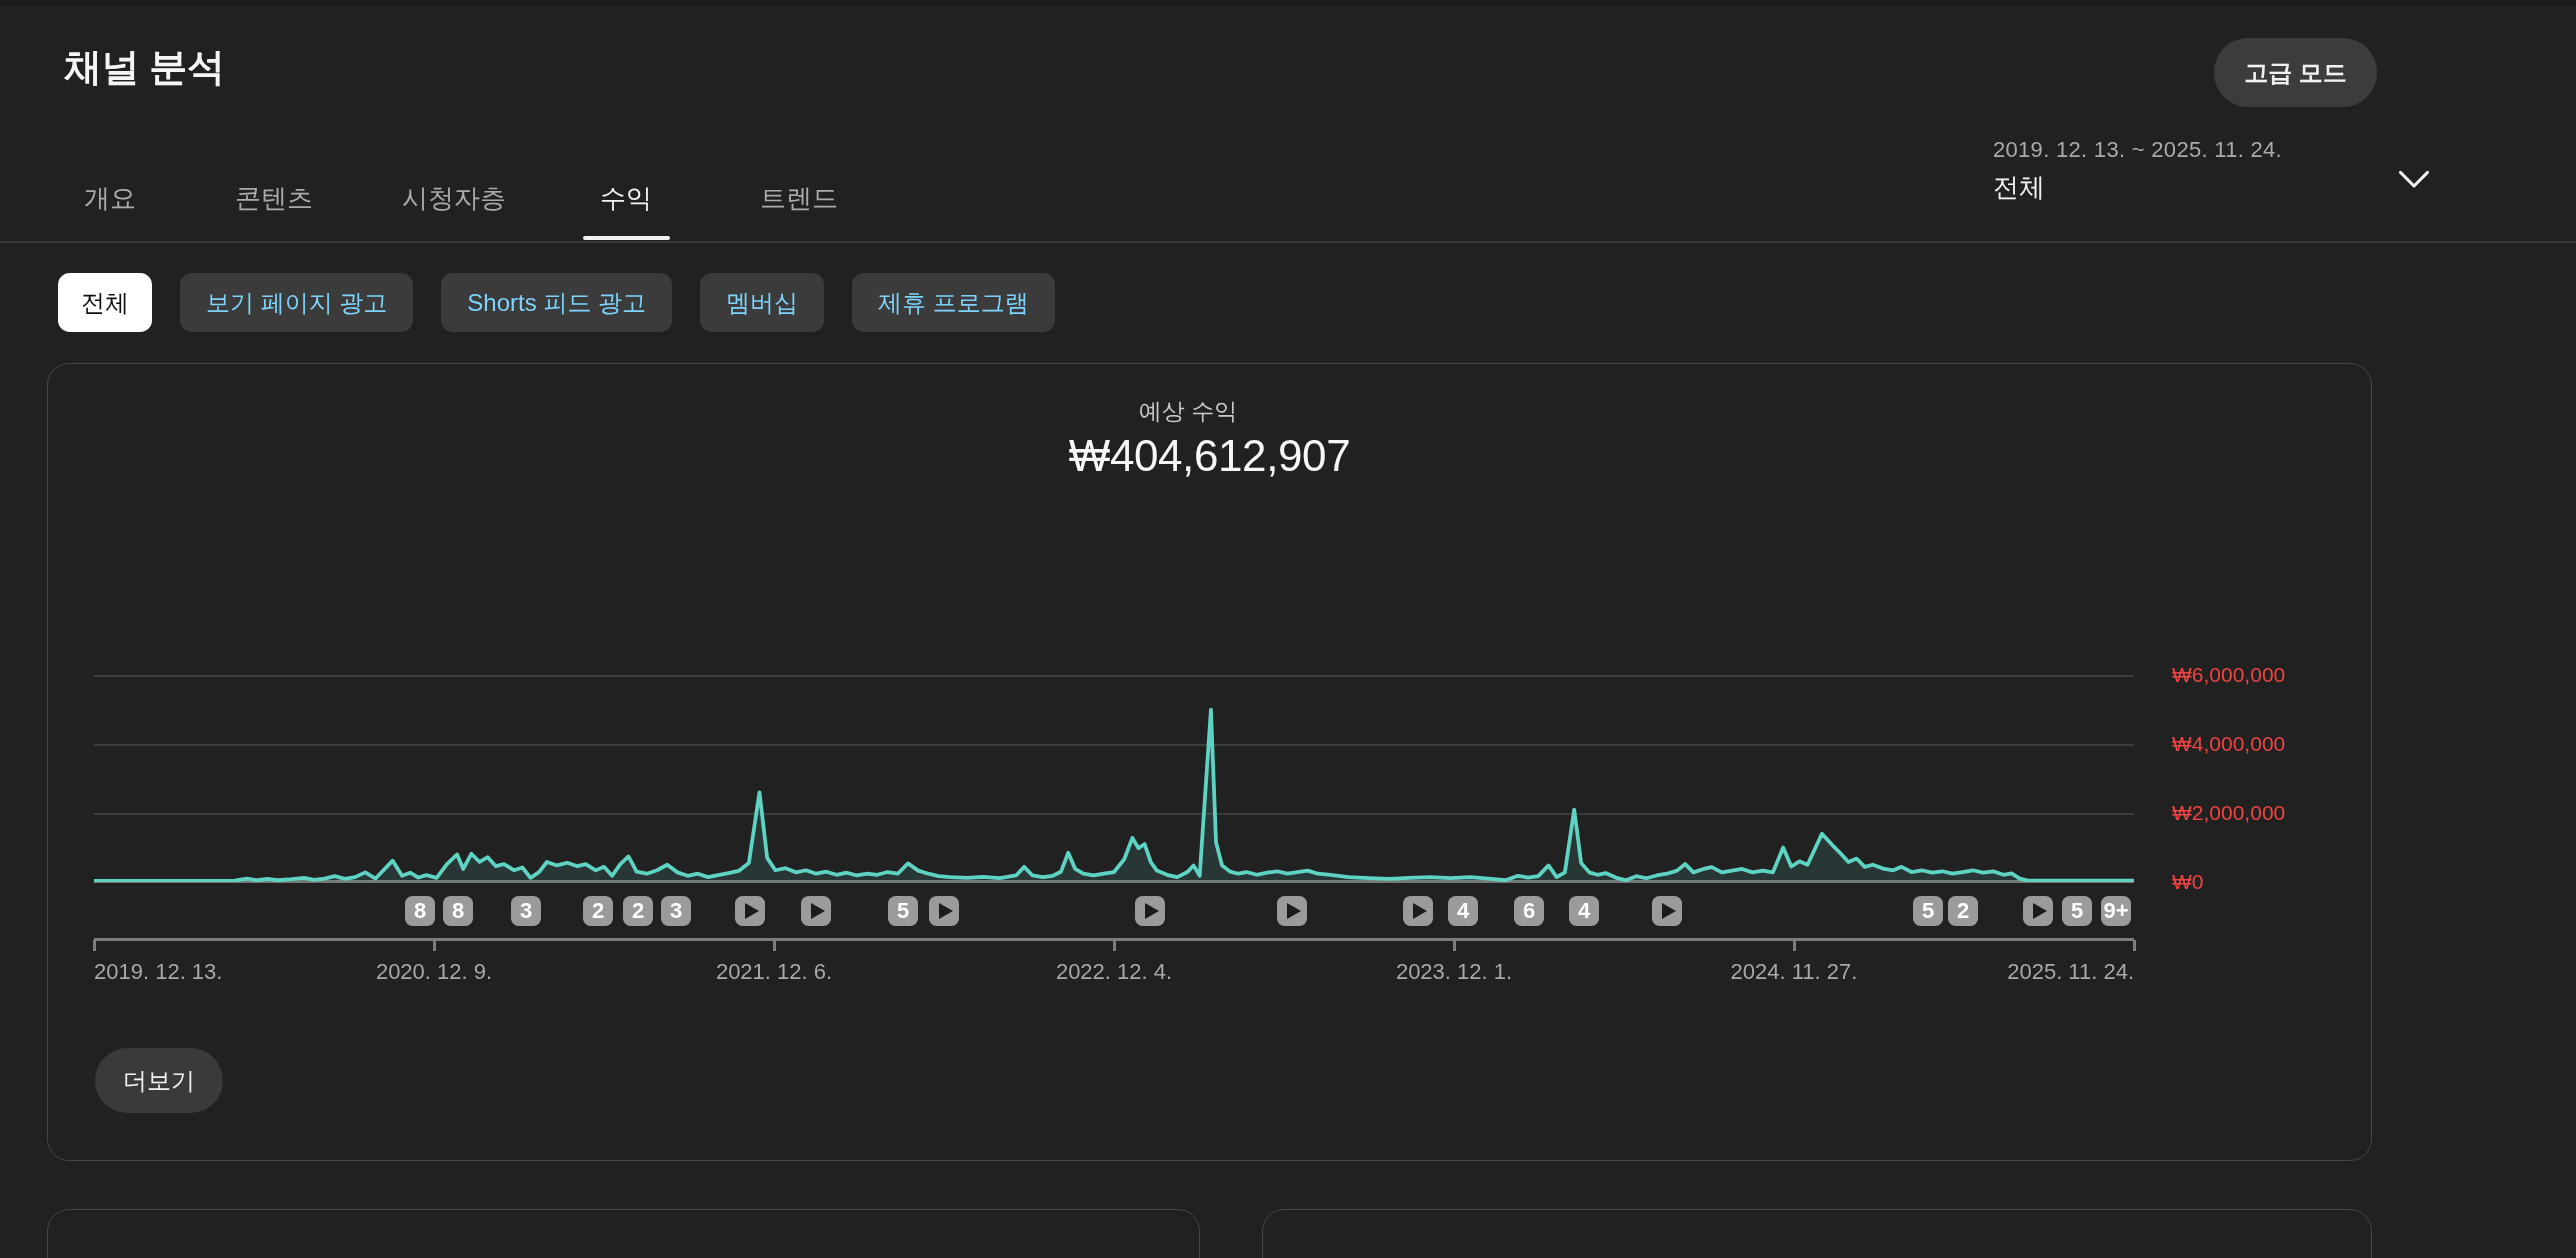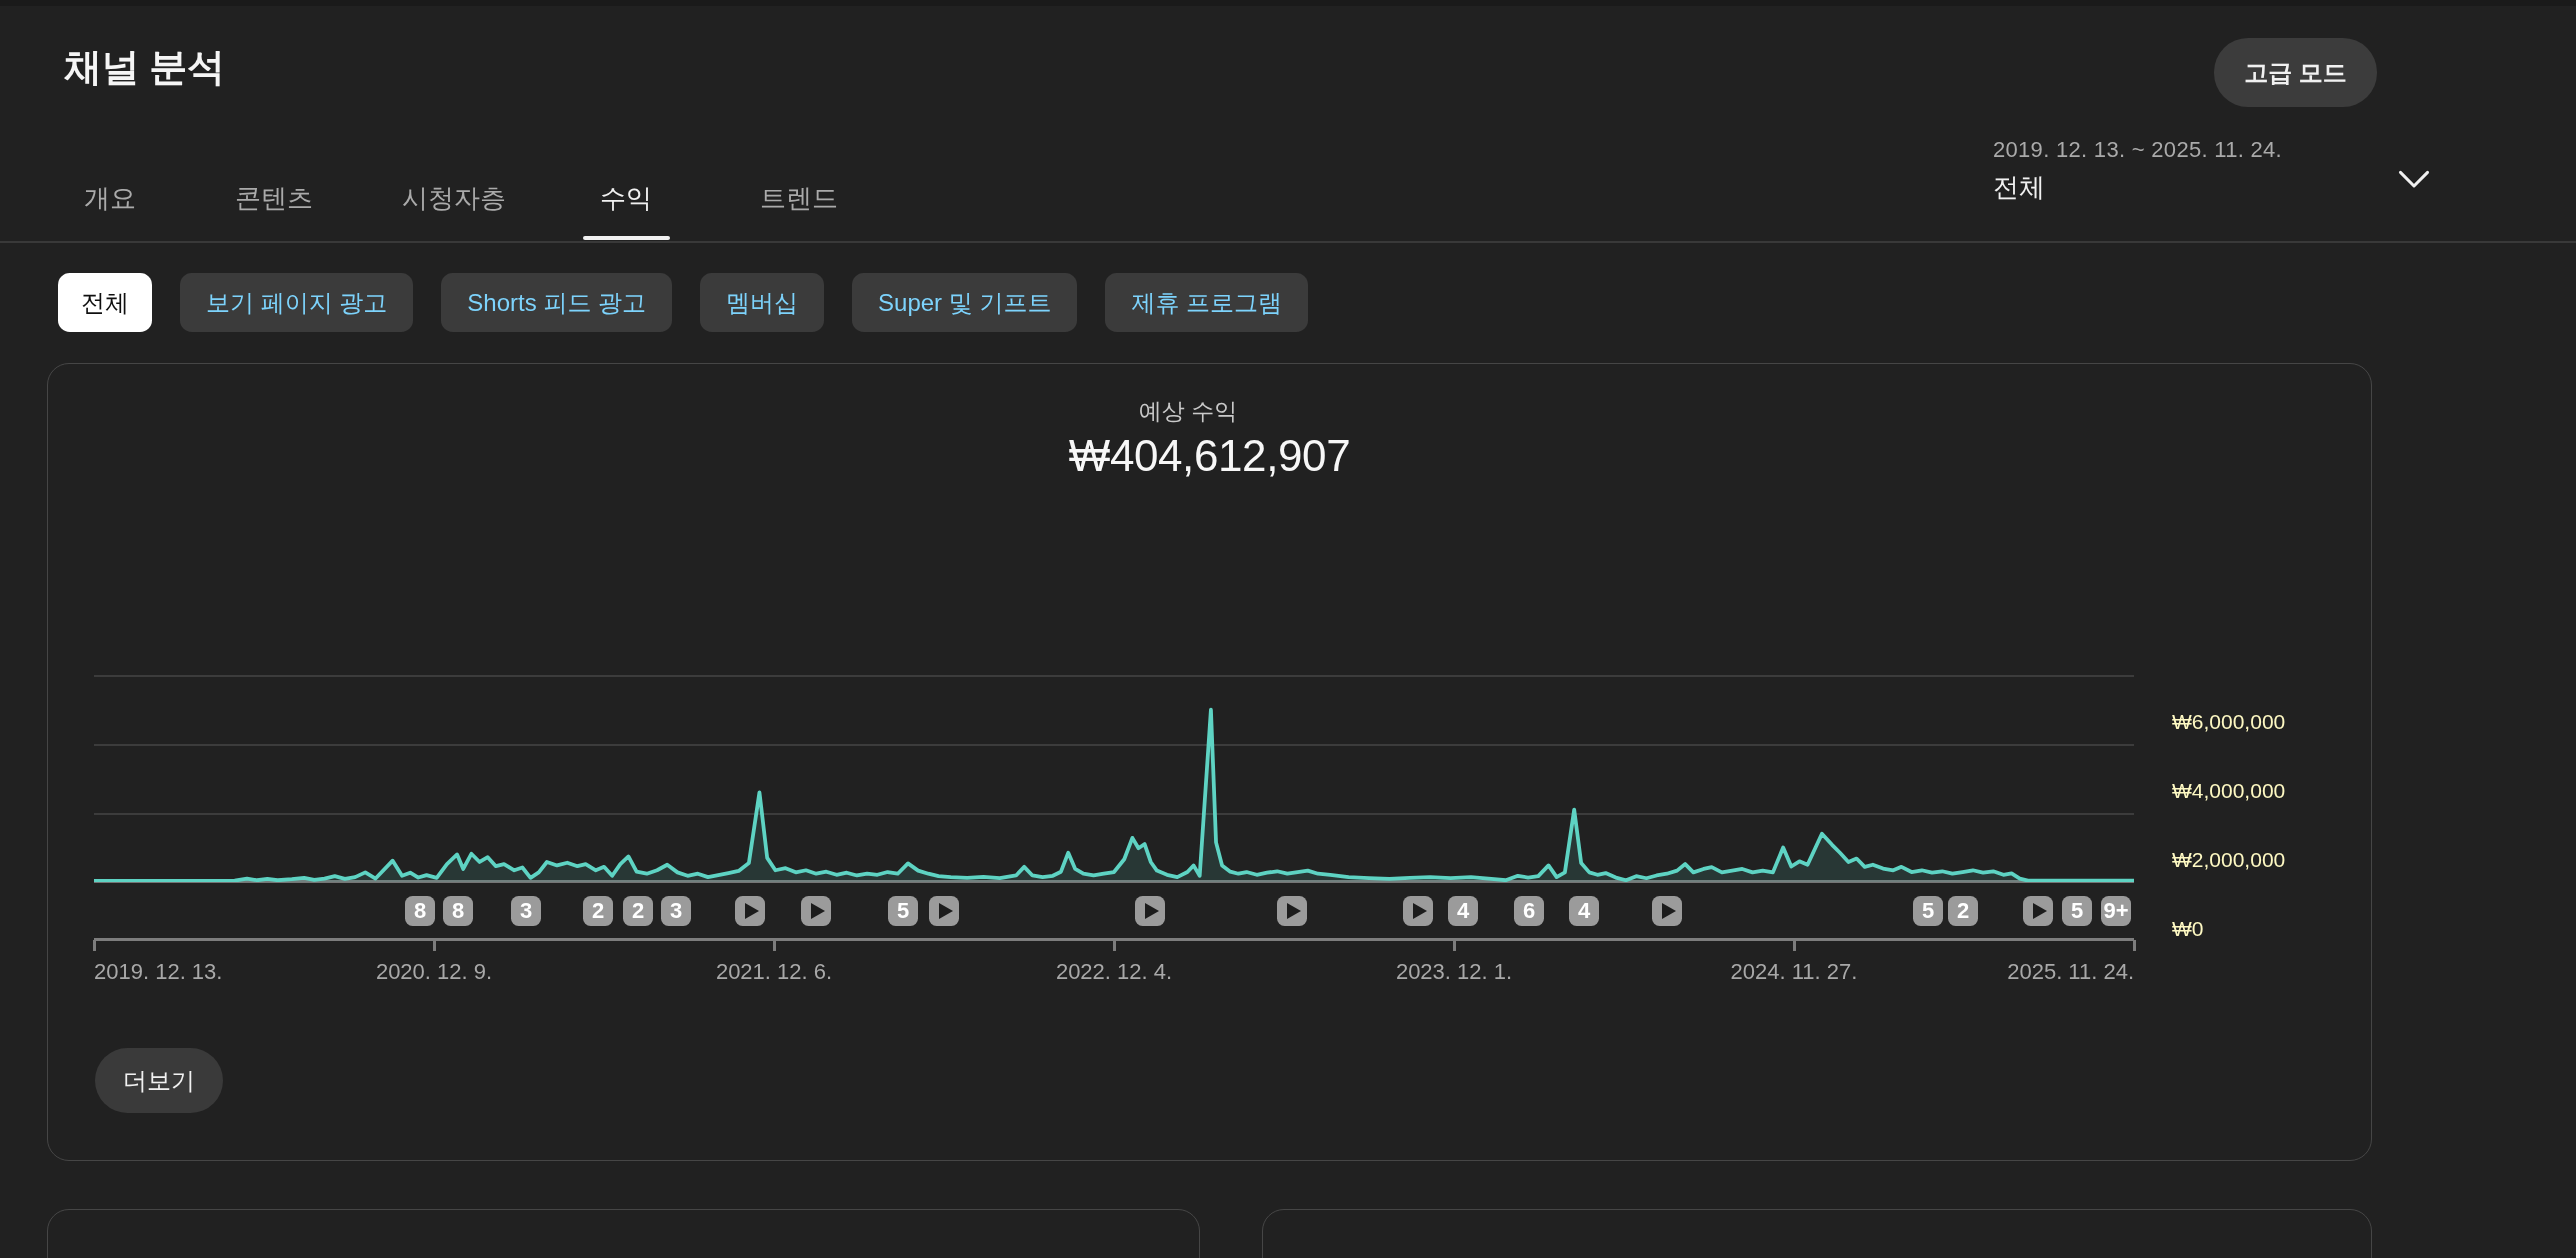--- a/index.html
+++ b/index.html
@@ -35,21 +35,21 @@
   .card { position:absolute; background:transparent; border:1.7px solid #464646; border-radius:22px; }
   .card.main { left:47px; top:363px; width:2325px; height:798px; }
   .card.bottom { top:1209px; height:201px; }
   .card.bl { left:47px; width:1153px; }
   .card.br { left:1262px; width:1110px; }
   .metric-label { position:absolute; left:47px; top:396px; width:2282px; text-align:center; font-size:23px; color:#c9c9c9; }
   .metric-value { position:absolute; left:47px; top:431px; width:2325px; text-align:center; font-size:44px; font-weight:500; color:#f7f7f7; letter-spacing:-0.4px; }
   .gridline { position:absolute; left:94px; width:2040px; height:1.7px; background:#3c3c3c; }
   .zero-line { position:absolute; left:94px; top:880px; width:2040px; height:3.4px; background:#757575; }
   .chart-svg { position:absolute; left:94px; top:655px; width:2040px; height:227px; cursor:crosshair; }
-  .ylabel { position:absolute; left:2172px; font-size:21px; color:#fef9c3; white-space:nowrap;margin-top:47px; }
+  .ylabel { position:absolute; left:2172px; font-size:21px; color:#ef4444; white-space:nowrap; }
   .marker {
     position:absolute; top:896px; height:30px; min-width:30px; border-radius:7.6px; background:#9b9b9b;
     display:flex; align-items:center; justify-content:center; cursor:pointer;
   }
   .marker .num { font-size:22px; font-weight:700; color:#ffffff; line-height:1; padding:0 2.5px; }
   .marker .tri { width:0; height:0; border-left:14.3px solid #1c1c1c; border-top:8.4px solid transparent; border-bottom:8.4px solid transparent; margin-left:3.4px; }
   .xaxis { position:absolute; left:94px; top:938px; width:2040px; height:2.5px; background:#7d7d7d; }
   .xtick { position:absolute; top:940px; width:2.5px; height:11px; background:#7d7d7d; }
   .xlabel { position:absolute; top:959px; font-size:22px; color:#a8a8a8; white-space:nowrap; }
   .more-btn {
@@ -87,21 +87,20 @@
     </div>
   <div class="tab-underline"></div>
   <div class="divider"></div>
 </div>
 
 <div class="chips-row" id="chips-host">
     <div class="chip selected">전체</div>
     <div class="chip">보기 페이지 광고</div>
     <div class="chip">Shorts 피드 광고</div>
     <div class="chip">멤버십</div>
-    <div class="chip">Super 및 기프트</div>
     <div class="chip">제휴 프로그램</div>
   </div>
 
 <div class="card main"></div>
 
 <div class="metric-label">예상 수익</div>
 <div class="metric-value">₩404,612,907</div>
 
 <div id="grid-host">
     <div class="gridline" style="top: 675px;"></div>

